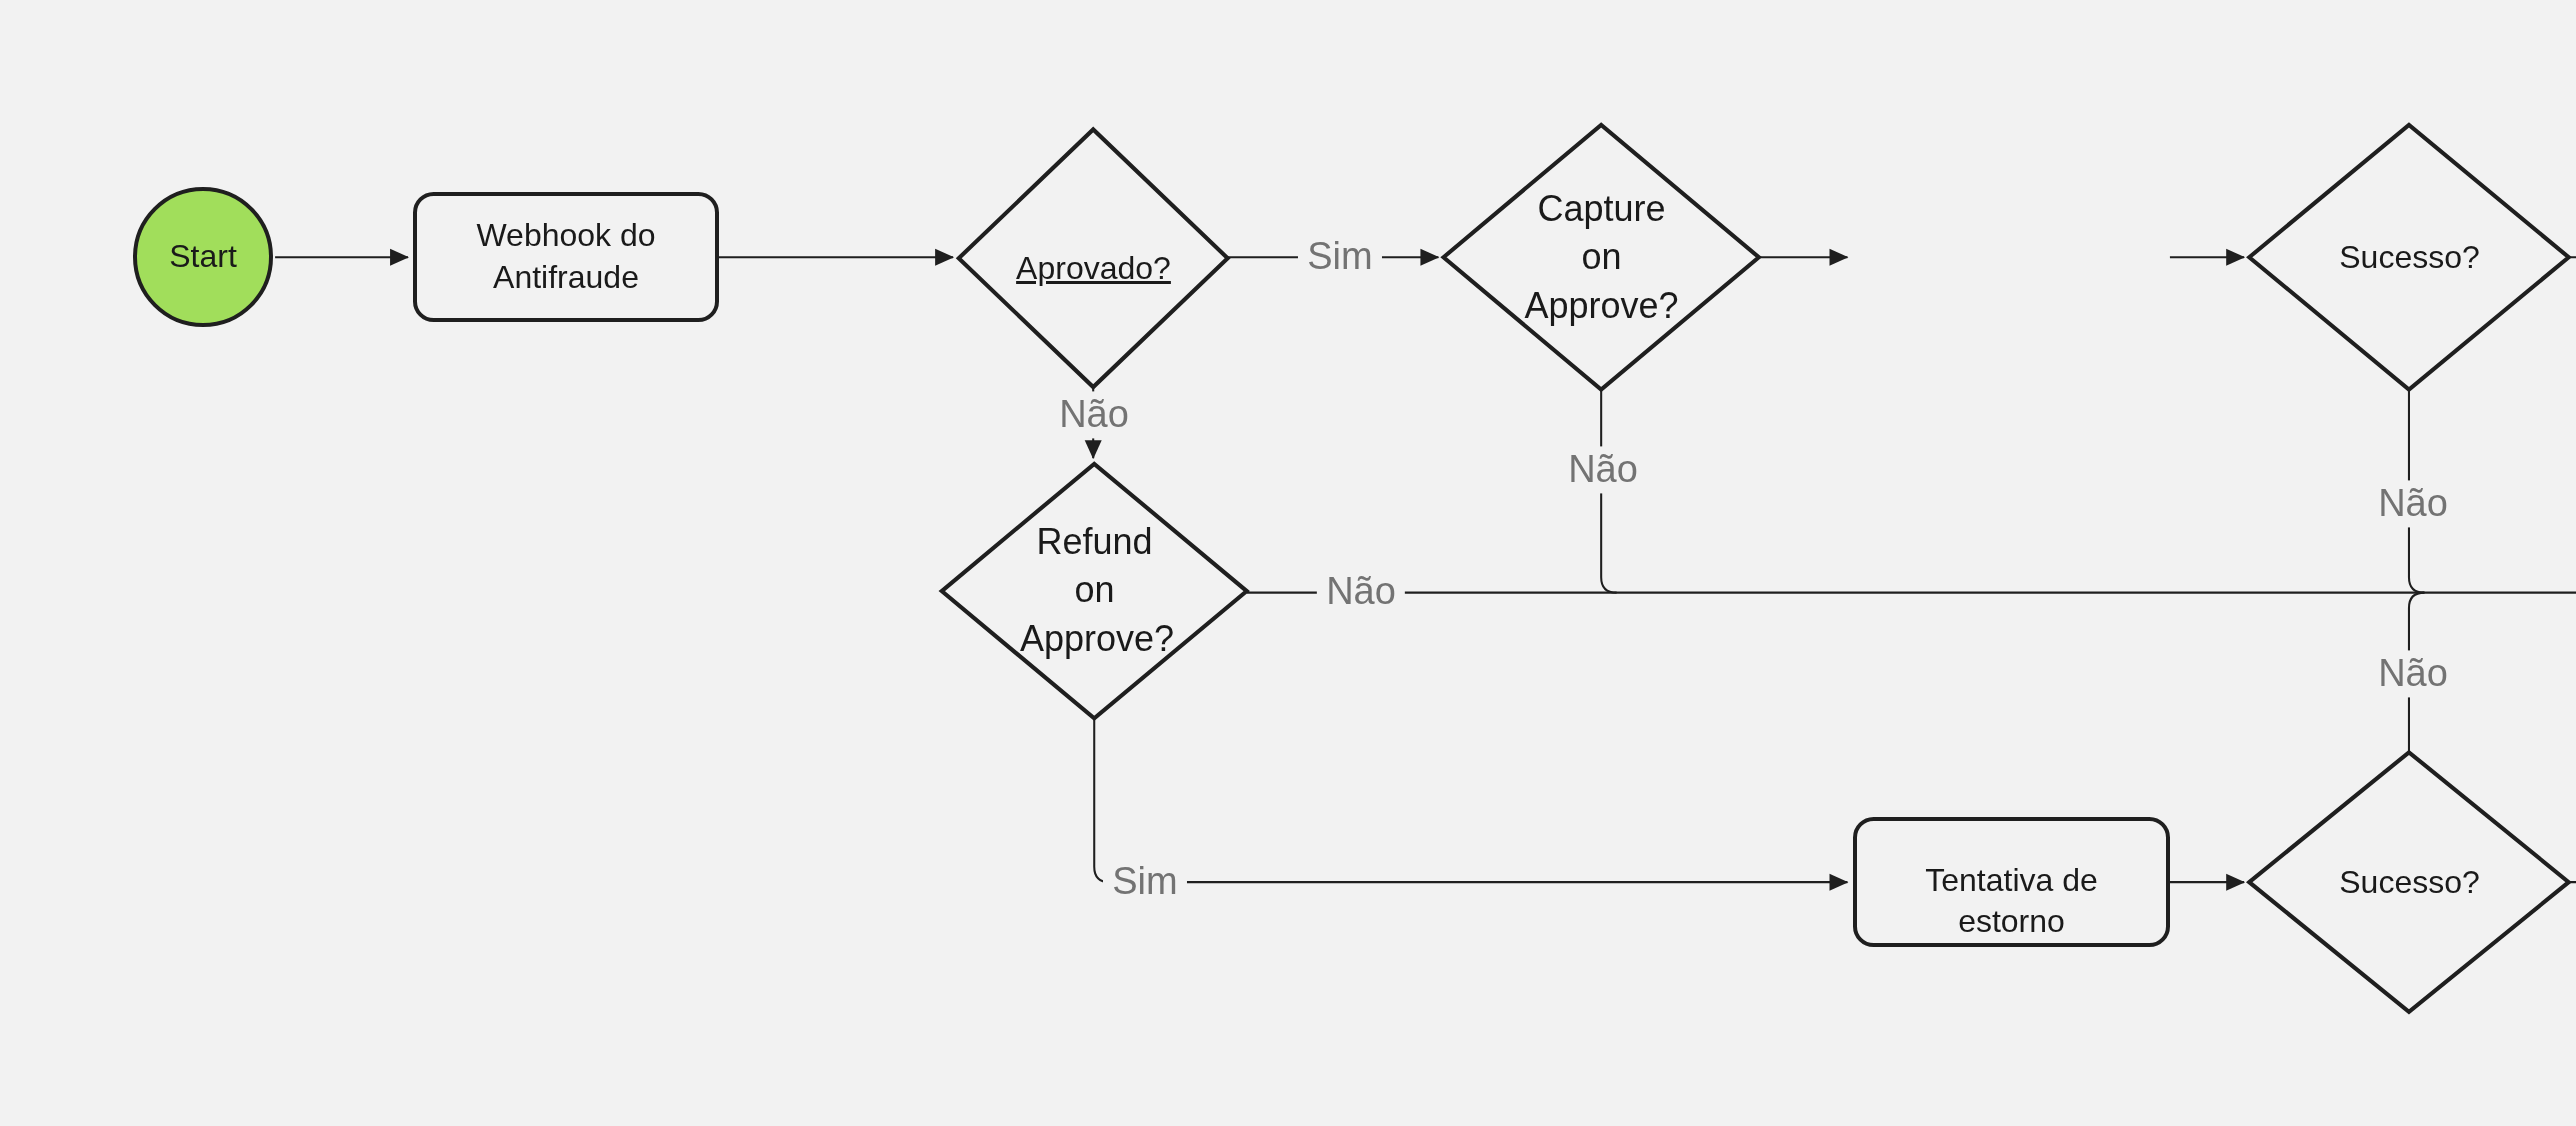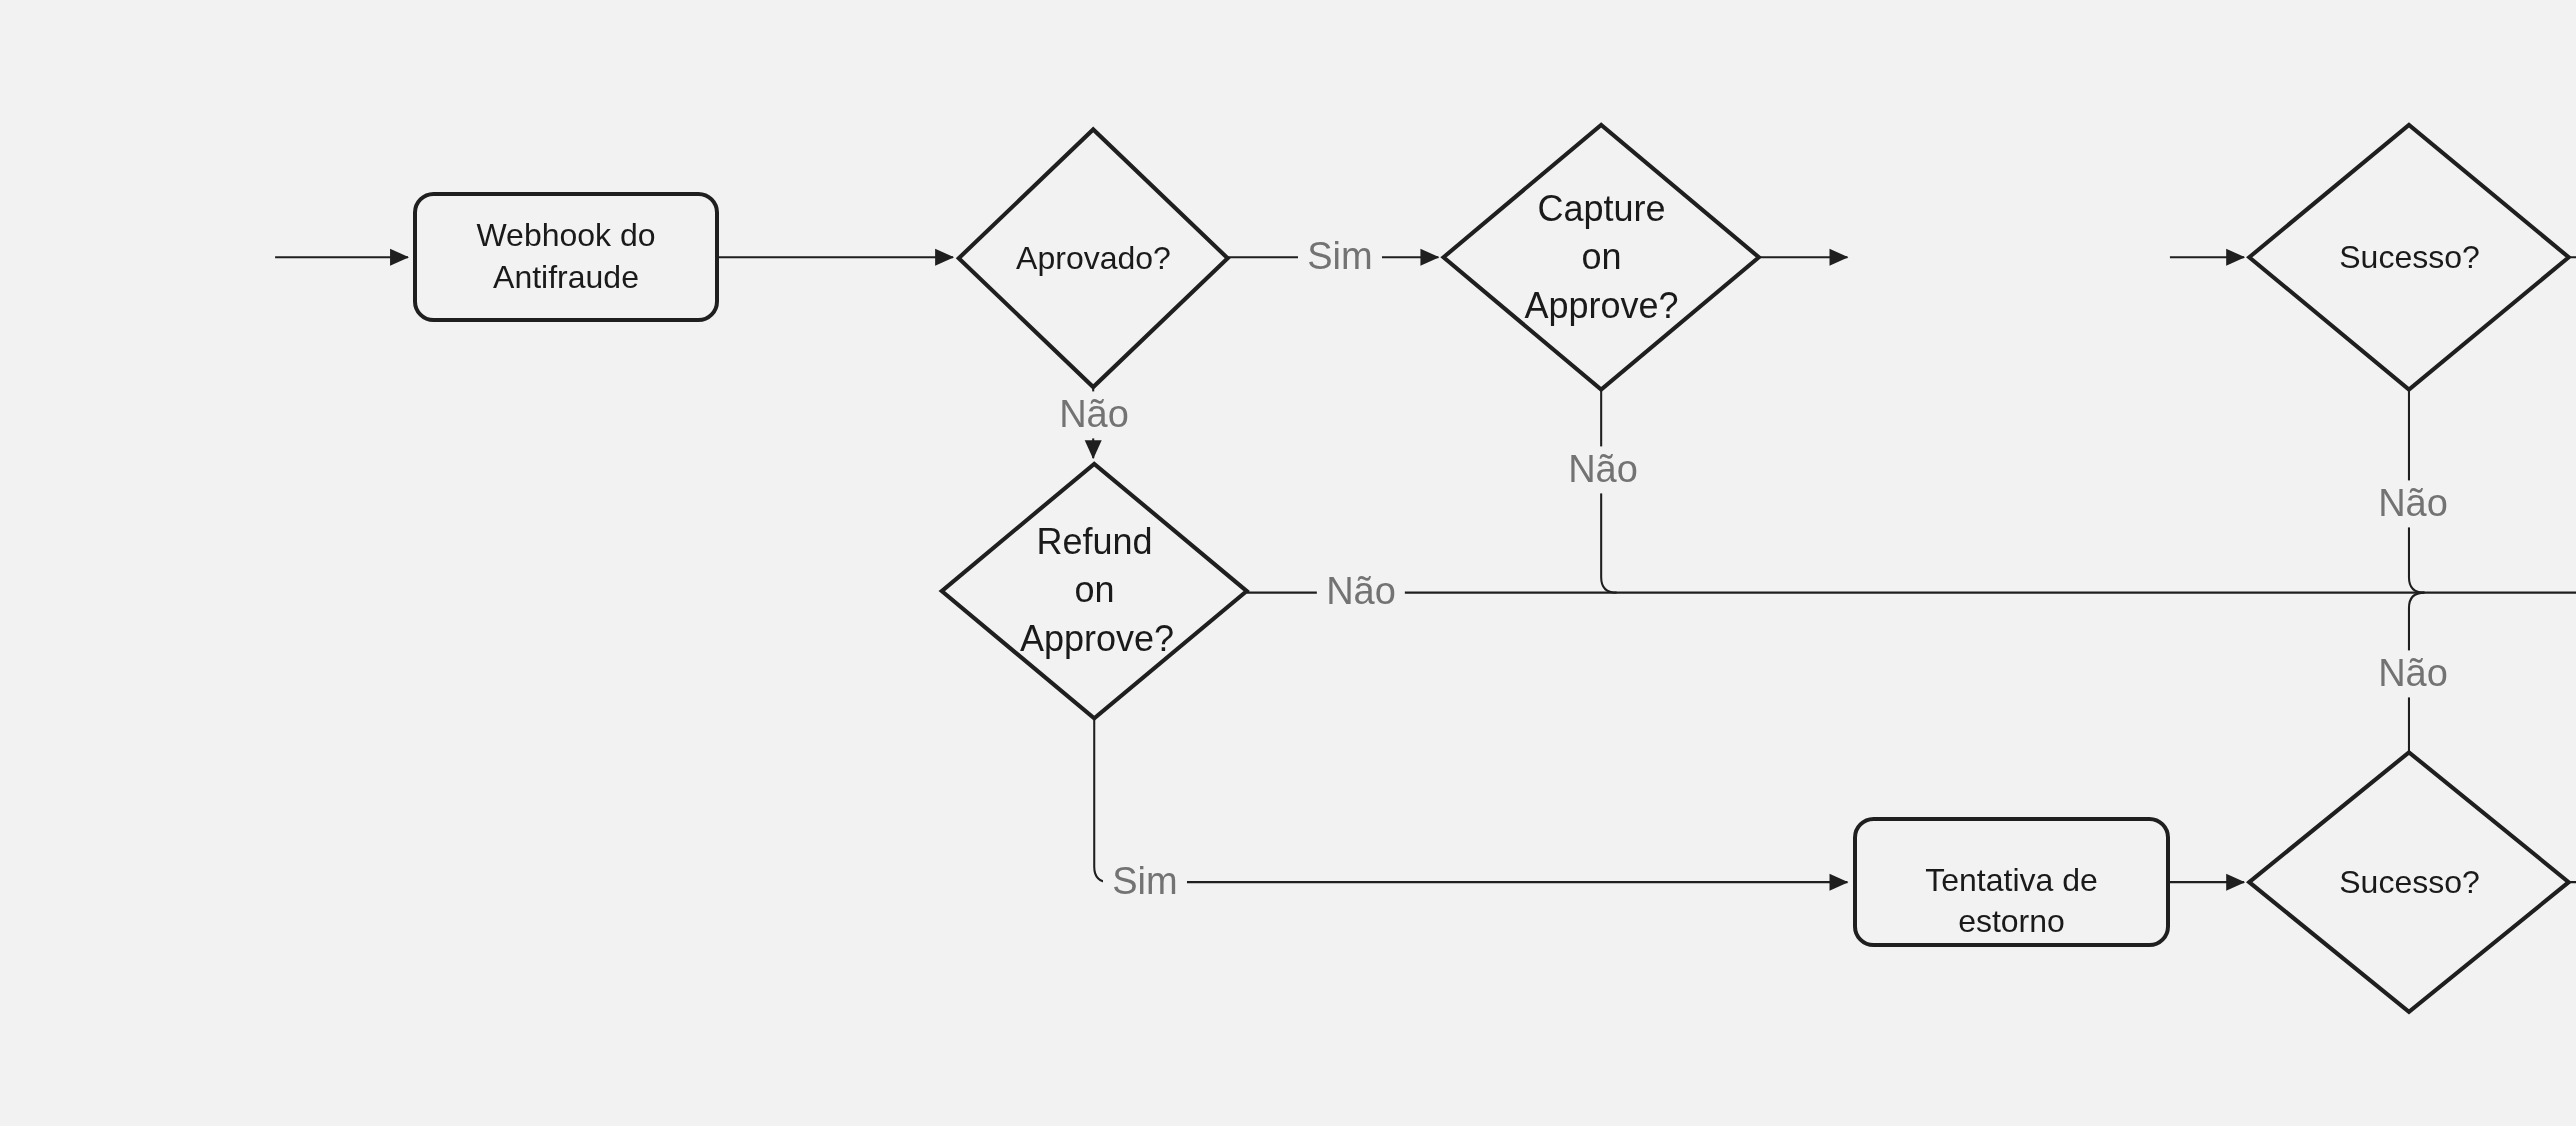--- a/index.html
+++ b/index.html
@@ -120,26 +120,29 @@
 
     <g fill="#f2f2f2" stroke="#1f1f1f" stroke-width="8" stroke-linejoin="miter">
       <polygon points="1861,501 2122,251 2383,501 2122,751"></polygon>
       <polygon points="2802,499 3108,242 3414,499 3108,756"></polygon>
       <polygon points="4366,499 4676,242 4986,499 4676,756"></polygon>
       <polygon points="1828,1147 2124,900 2420,1147 2124,1394"></polygon>
       <polygon points="4366,1712 4676,1460 4986,1712 4676,1964"></polygon>
     </g>
   </svg>
 
+  <div class="node terminal-circle" style="left:133px; top:187px; width:140px; height:140px; background:#a1de5b;">
+    <span>Start</span>
+  </div>
 
   <div class="node rounded-box" style="left:413px; top:192px; width:306px; height:130px;">
     <span style="max-width:222px;">Webhook do Antifraude</span>
   </div>
 
-  <div class="diamond-label normal" style="left:980px; top:207px; width:227px; height:103px;">
+  <div class="diamond-label normal" style="left:980px; top:217px; width:227px; height:103px;text-decoration:underline;">
     <span>Aprovado?</span>
   </div>
 
   <div class="diamond-label small" style="left:1488px; top:206px; width:227px; height:103px;">
     <span style="max-width:155px;">Capture on Approve?</span>
   </div>
 
   <div class="diamond-label normal" style="left:2296px; top:206px; width:227px; height:103px;">
     <span>Sucesso?</span>
   </div>

